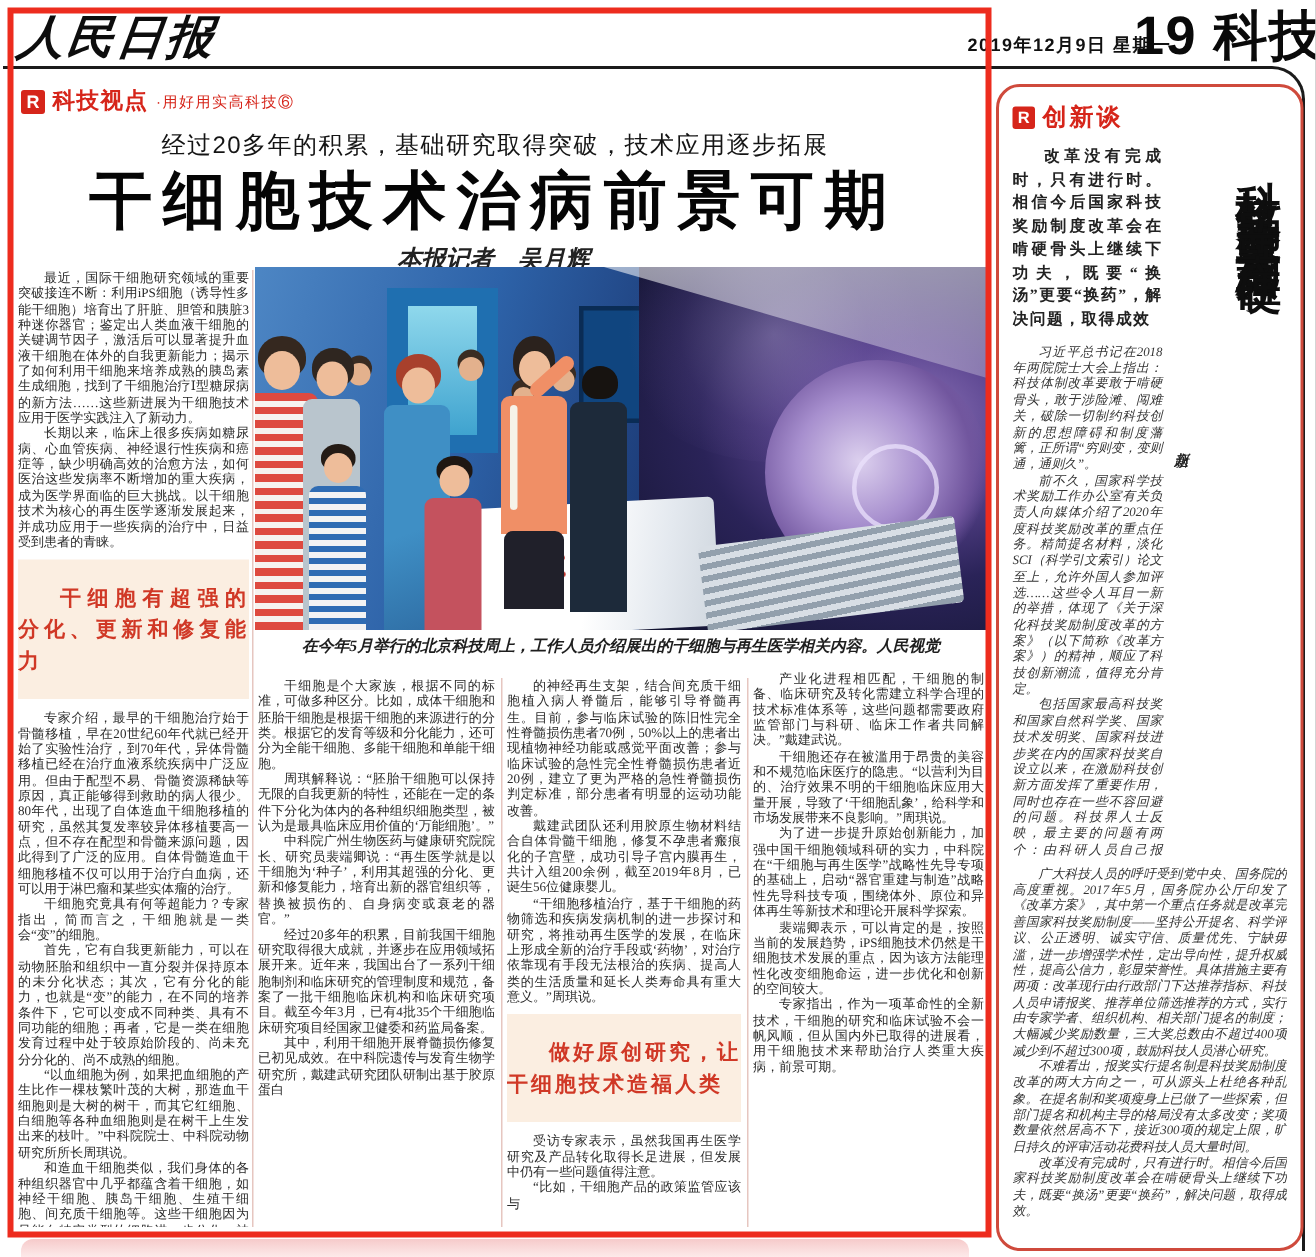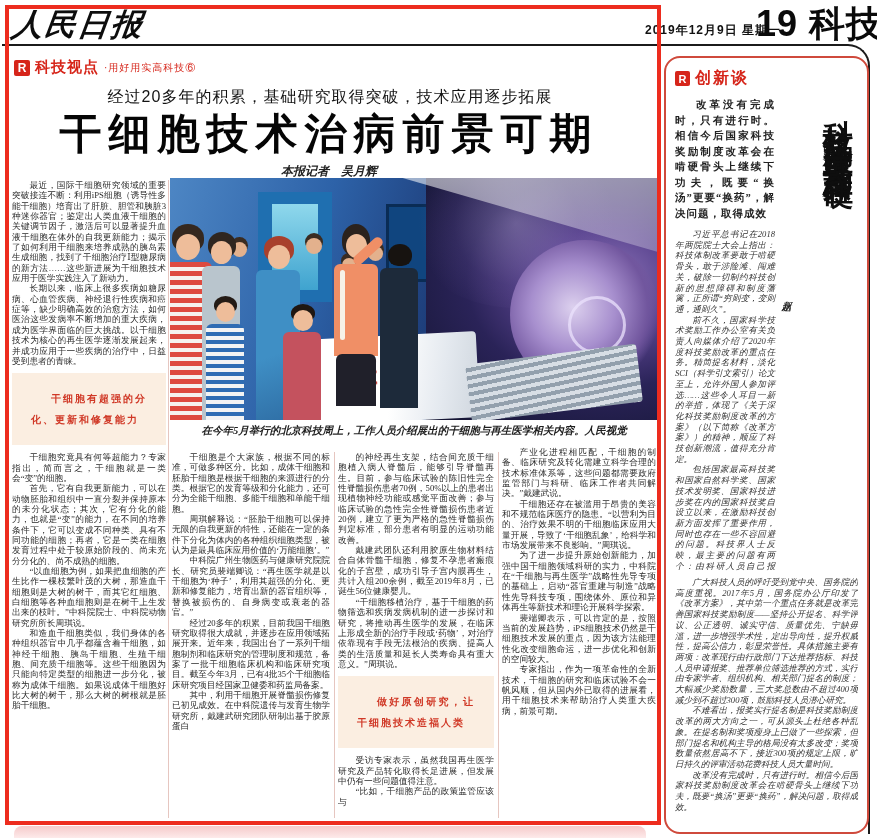--- a/index.html
+++ b/index.html
@@ -28,32 +28,32 @@
   .kicker .mark{width:16px;height:16px;background:#d6251a;color:#fff;font-size:12px;font-weight:bold;
         display:flex;align-items:center;justify-content:center;border-radius:2px;}
   .kicker .sec{font-size:15px;font-weight:bold;letter-spacing:1px;}
   .kicker .ser{font-size:10px;letter-spacing:1px;}
   .standfirst{position:absolute;left:30px;top:87px;width:600px;text-align:center;
         font-family:"Liberation Sans",sans-serif;font-size:16px;color:#141414;letter-spacing:1px;}
   .headline{position:absolute;left:0;top:106px;width:658px;text-align:center;
         font-family:"Liberation Sans",sans-serif;font-size:42px;font-weight:900;
         letter-spacing:7px;color:#050505;}
   .byline{position:absolute;left:0;top:163px;width:658px;text-align:center;
-        font-style:italic;font-weight:bold;font-size:12px;color:#222;}
+        font-style:italic;font-weight:bold;font-size:16px;color:#222;}
 
   
   .col{position:absolute;overflow:hidden;text-align:justify;font-size:8.7px;line-height:10.35px;
         color:#2b2b2b;}
   .col p{margin:0;text-indent:2em;}
   .col1{left:12px;top:180px;width:154px;height:638px;}
   .col2{left:172px;top:452px;width:158px;height:366px;}
   .col3{left:338px;top:452px;width:156px;height:366px;}
   .col4{left:502px;top:447px;width:154px;height:371px;}
   .subhead{background:#fbeee1;color:#d03826;font-family:"Liberation Sans",sans-serif;
-        font-weight:bold;font-size:10px;line-height:21px;padding:15px 19px;margin:7px 0;
+        font-weight:bold;font-size:14px;line-height:21px;padding:15px 0;margin:7px 0;
         text-indent:2em;letter-spacing:2px;text-align:justify;}
   .vline{position:absolute;width:1px;background:#e6c6c0;z-index:1;}
   .vl1{left:168px;top:180px;height:638px;}
   .vl2{left:334px;top:452px;height:366px;}
   .vl3{left:498px;top:452px;height:366px;}
 
   
   .photo{position:absolute;left:170px;top:178px;width:488px;height:242px;overflow:hidden;
         background:linear-gradient(105deg,#4d86c4 0%,#2d62a8 30%,#1d3c78 55%,#0f1b3e 100%);}
   .photo *{position:absolute;}
@@ -173,20 +173,21 @@
   <div class="vline vl2"></div>
   <div class="vline vl3"></div>
 
   <div class="col col1">
     <div>
         <p style="margin: 0px; text-indent: 2em;">最近，国际干细胞研究领域的重要突破接连不断：利用iPS细胞（诱导性多能干细胞）培育出了肝脏、胆管和胰脏3种迷你器官；鉴定出人类血液干细胞的关键调节因子，激活后可以显著提升血液干细胞在体外的自我更新能力；揭示了如何利用干细胞来培养成熟的胰岛素生成细胞，找到了干细胞治疗Ⅰ型糖尿病的新方法……这些新进展为干细胞技术应用于医学实践注入了新动力。</p>
         <p style="margin: 0px; text-indent: 2em;">长期以来，临床上很多疾病如糖尿病、心血管疾病、神经退行性疾病和癌症等，缺少明确高效的治愈方法，如何医治这些发病率不断增加的重大疾病，成为医学界面临的巨大挑战。以干细胞技术为核心的再生医学逐渐发展起来，并成功应用于一些疾病的治疗中，日益受到患者的青睐。</p>
       </div>
     <div class="subhead">干细胞有超强的分化、更新和修复能力</div>
     <div>
+        <p style="margin: 0px; text-indent: 2em;">专家介绍，最早的干细胞治疗始于骨髓移植，早在20世纪60年代就已经开始了实验性治疗，到70年代，异体骨髓移植已经在治疗血液系统疾病中广泛应用。但由于配型不易、骨髓资源稀缺等原因，真正能够得到救助的病人很少。80年代，出现了自体造血干细胞移植的研究，虽然其复发率较异体移植要高一点，但不存在配型和骨髓来源问题，因此得到了广泛的应用。自体骨髓造血干细胞移植不仅可以用于治疗白血病，还可以用于淋巴瘤和某些实体瘤的治疗。</p>
         <p style="margin: 0px; text-indent: 2em;">干细胞究竟具有何等超能力？专家指出，简而言之，干细胞就是一类会“变”的细胞。</p>
         <p style="margin: 0px; text-indent: 2em;">首先，它有自我更新能力，可以在动物胚胎和组织中一直分裂并保持原本的未分化状态；其次，它有分化的能力，也就是“变”的能力，在不同的培养条件下，它可以变成不同种类、具有不同功能的细胞；再者，它是一类在细胞发育过程中处于较原始阶段的、尚未充分分化的、尚不成熟的细胞。</p>
         <p style="margin: 0px; text-indent: 2em;">“以血细胞为例，如果把血细胞的产生比作一棵枝繁叶茂的大树，那造血干细胞则是大树的树干，而其它红细胞、白细胞等各种血细胞则是在树干上生发出来的枝叶。”中科院院士、中科院动物研究所所长周琪说。</p>
         <p style="margin: 0px; text-indent: 2em;">和造血干细胞类似，我们身体的各种组织器官中几乎都蕴含着干细胞，如神经干细胞、胰岛干细胞、生殖干细胞、间充质干细胞等。这些干细胞因为只能向特定类型的细胞进一步分化，被称为成体干细胞。如果说成体干细胞好比大树的树干，那么大树的树根就是胚胎干细胞。</p>
       </div>
   </div>
   <div class="col col2">
     <div>
         <p style="margin: 0px; text-indent: 2em;">干细胞是个大家族，根据不同的标准，可做多种区分。比如，成体干细胞和胚胎干细胞是根据干细胞的来源进行的分类。根据它的发育等级和分化能力，还可分为全能干细胞、多能干细胞和单能干细胞。</p>
         <p style="margin: 0px; text-indent: 2em;">周琪解释说：“胚胎干细胞可以保持无限的自我更新的特性，还能在一定的条件下分化为体内的各种组织细胞类型，被认为是最具临床应用价值的‘万能细胞’。”</p>

